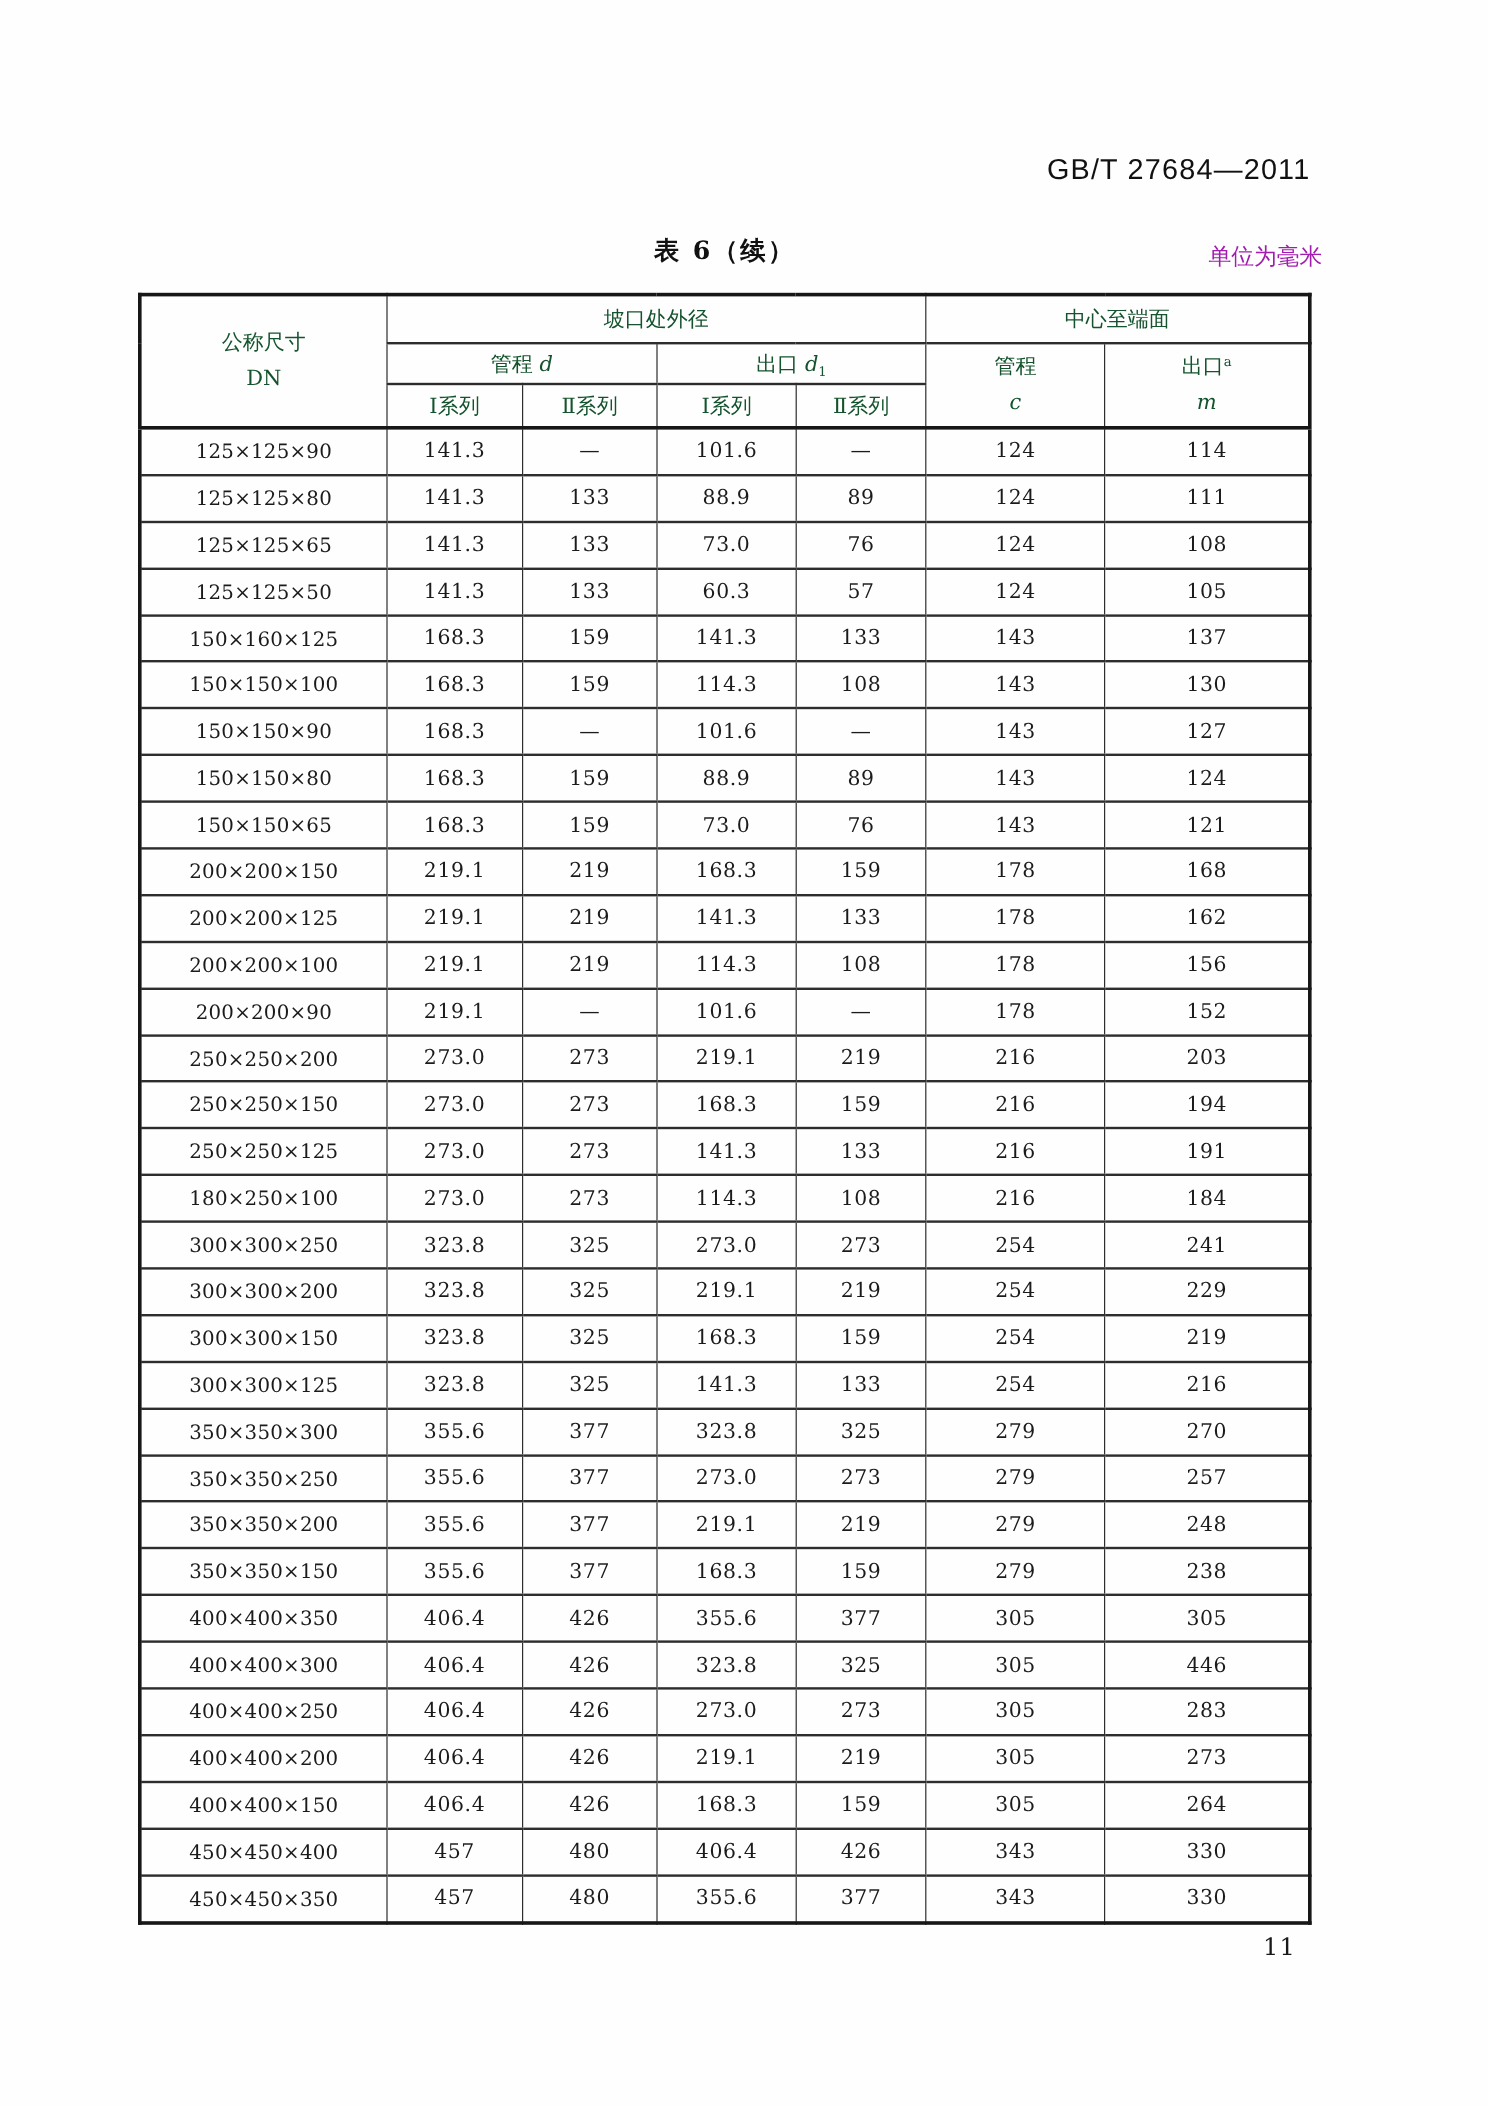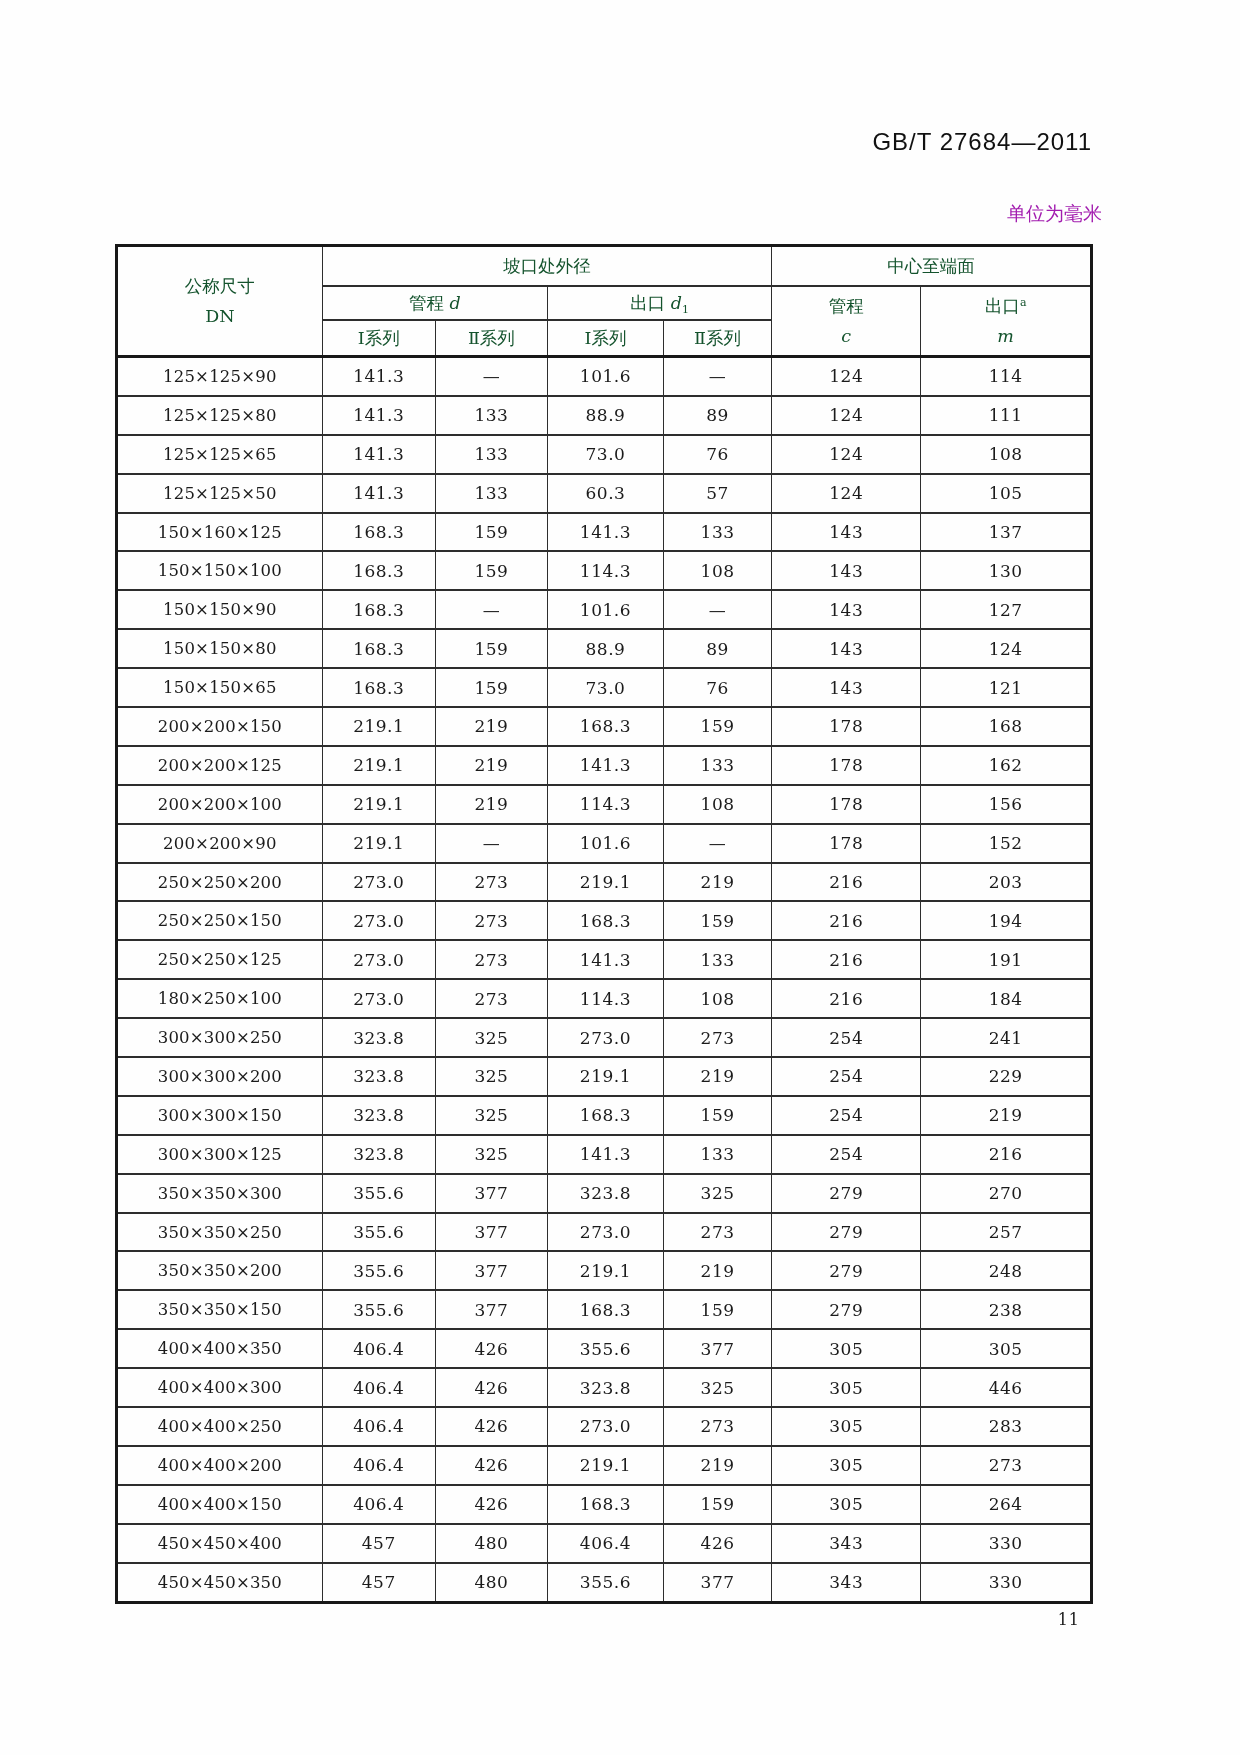--- a/index.html
+++ b/index.html
@@ -97,33 +97,34 @@
     font-style: italic;
     font-family: "DejaVu Serif", serif;
     letter-spacing: 0;
   }
   sub.vsub { font-size: 11px; vertical-align: -4px; }
   sup.vsup { font-size: 11px; vertical-align: 6px; }
   #page-number {
     position: absolute;
     top: 1610px;
     right: 160px;
-    font-size: 16px;
+    font-size: 20px;
     letter-spacing: 1px;
     color: #181818;
     margin-left: 40px;
   }
 </style>
 </head>
 <body>
 
 <div id="page">
 
   <div id="doc-number">GB/T 27684—2011</div>
 
+  <div id="table-title">表 6（续）</div>
 
   <div id="unit-note">单位为毫米</div>
 
   <div id="dim-table-wrap">
     <table id="dim-table">
       <colgroup>
         <col style="width:21.1%">
         <col style="width:11.6%">
         <col style="width:11.5%">
         <col style="width:11.9%">

